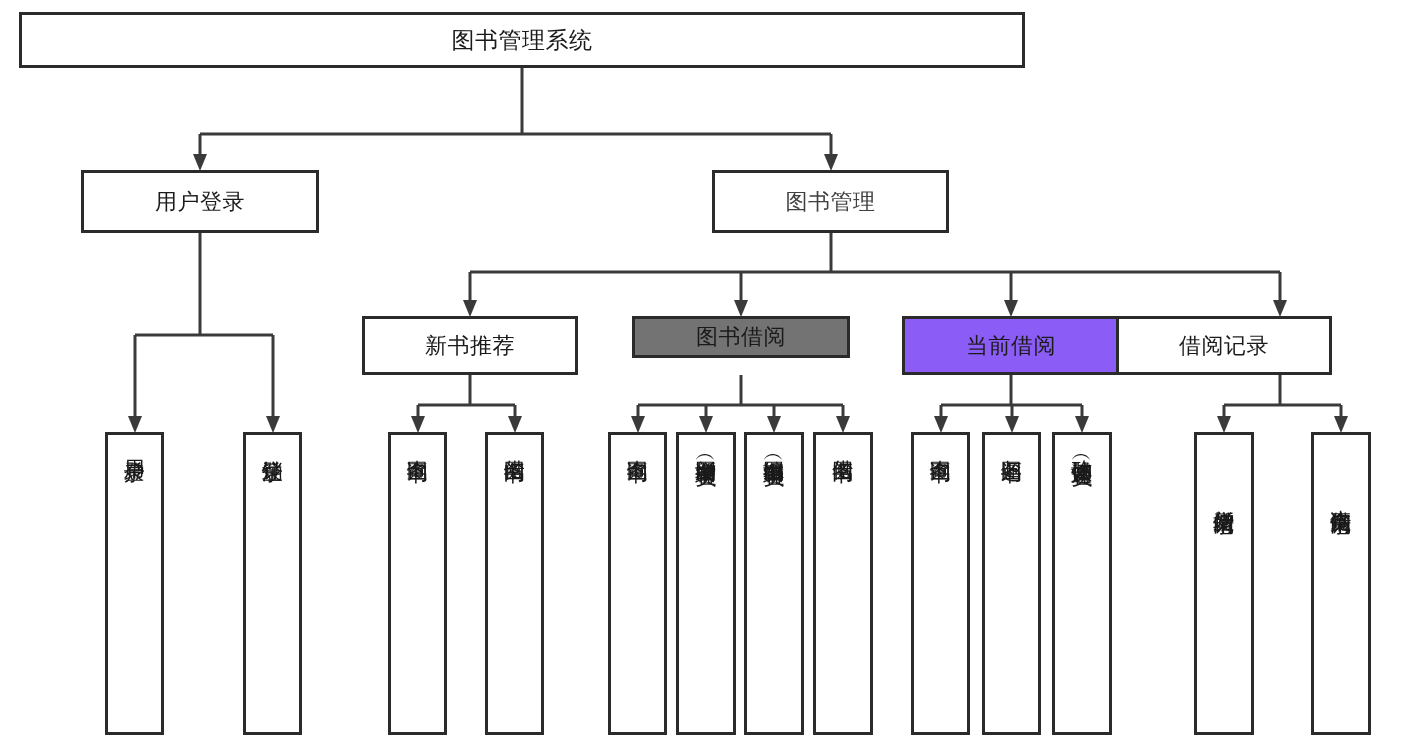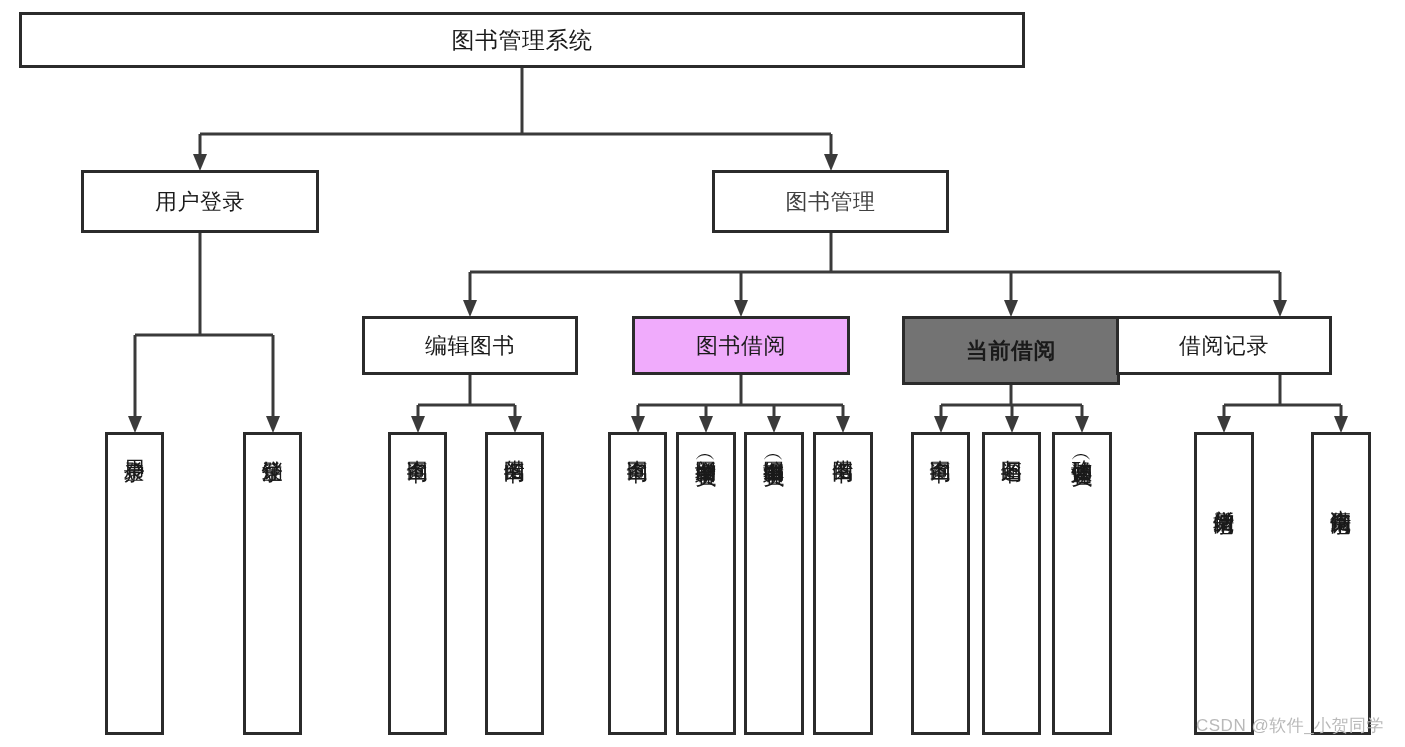--- a/index.html
+++ b/index.html
@@ -137,26 +137,26 @@
       <div class="node root horiz" style="left: 19px; top: 12px; width: 1006px; height: 56px; border-color: rgb(43, 43, 43); background: rgb(255, 255, 255);">
         <div class="node-label" style="color: rgb(26, 26, 26);">图书管理系统</div>
       </div>
       <div class="node horiz" style="left: 81px; top: 170px; width: 238px; height: 63px; border-color: rgb(43, 43, 43); background: rgb(255, 255, 255);">
         <div class="node-label" style="color: rgb(26, 26, 26);">用户登录</div>
       </div>
       <div class="node horiz" style="left: 712px; top: 170px; width: 237px; height: 63px; border-color: rgb(43, 43, 43); background: rgb(255, 255, 255);">
         <div class="node-label" style="color: #404040;">图书管理</div>
       </div>
       <div class="node horiz" style="left: 362px; top: 316px; width: 216px; height: 59px; border-color: rgb(43, 43, 43); background: rgb(255, 255, 255);">
-        <div class="node-label" style="color: rgb(26, 26, 26);">编辑图书</div>
-      </div>
-      <div class="node horiz" style="left: 632px; top: 316px; width: 218px; height: 59px; border-color: rgb(43, 43, 43); background: #f0abfc;">
+        <div class="node-label" style="color: rgb(26, 26, 26);">新书推荐</div>
+      </div>
+      <div class="node horiz" style="left: 632px; top: 316px; width: 218px; height: 42px; border-color: rgb(43, 43, 43); background: #737373;">
         <div class="node-label" style="color: rgb(26, 26, 26);">图书借阅</div>
       </div>
-      <div class="node horiz" style="left: 902px; top: 316px; width: 218px; height: 69px; border-color: rgb(43, 43, 43); background: #737373; font-weight: bold;">
+      <div class="node horiz" style="left: 902px; top: 316px; width: 218px; height: 59px; border-color: rgb(43, 43, 43); background: #8b5cf6;">
         <div class="node-label" style="color: rgb(26, 26, 26);">当前借阅</div>
       </div>
       <div class="node horiz" style="left: 1116px; top: 316px; width: 216px; height: 59px; border-color: rgb(43, 43, 43); background: rgb(255, 255, 255);">
         <div class="node-label" style="color: rgb(26, 26, 26);">借阅记录</div>
       </div>
       <div class="node vert " style="left: 105px; top: 432px; width: 59px; height: 303px; border-color: rgb(43, 43, 43); background: rgb(255, 255, 255);">
         <div class="node-label" style="color: rgb(26, 26, 26);">用户登录</div>
       </div>
       <div class="node vert " style="left: 243px; top: 432px; width: 59px; height: 303px; border-color: rgb(43, 43, 43); background: rgb(255, 255, 255);">
         <div class="node-label" style="color: rgb(26, 26, 26);">注销登录</div>
@@ -188,14 +188,13 @@
       <div class="node vert tall" style="left: 1052px; top: 432px; width: 60px; height: 303px; border-color: rgb(43, 43, 43); background: rgb(255, 255, 255);">
         <div class="node-label" style="color: rgb(26, 26, 26);">确认归还（管理员）</div>
       </div>
       <div class="node vert mid" style="left: 1194px; top: 432px; width: 60px; height: 303px; border-color: rgb(43, 43, 43); background: rgb(255, 255, 255);">
         <div class="node-label" style="color: rgb(26, 26, 26);">新增借阅记录</div>
       </div>
       <div class="node vert mid" style="left: 1311px; top: 432px; width: 60px; height: 303px; border-color: rgb(43, 43, 43); background: rgb(255, 255, 255);">
         <div class="node-label" style="color: rgb(26, 26, 26);">查询借阅记录</div>
       </div>
     </div>
-  <div class="watermark" style="left: 1196px; top: 714px; color: rgb(185, 185, 185);">CSDN @软件_小贺同学</div>
 </div>
 
 </body></html>

